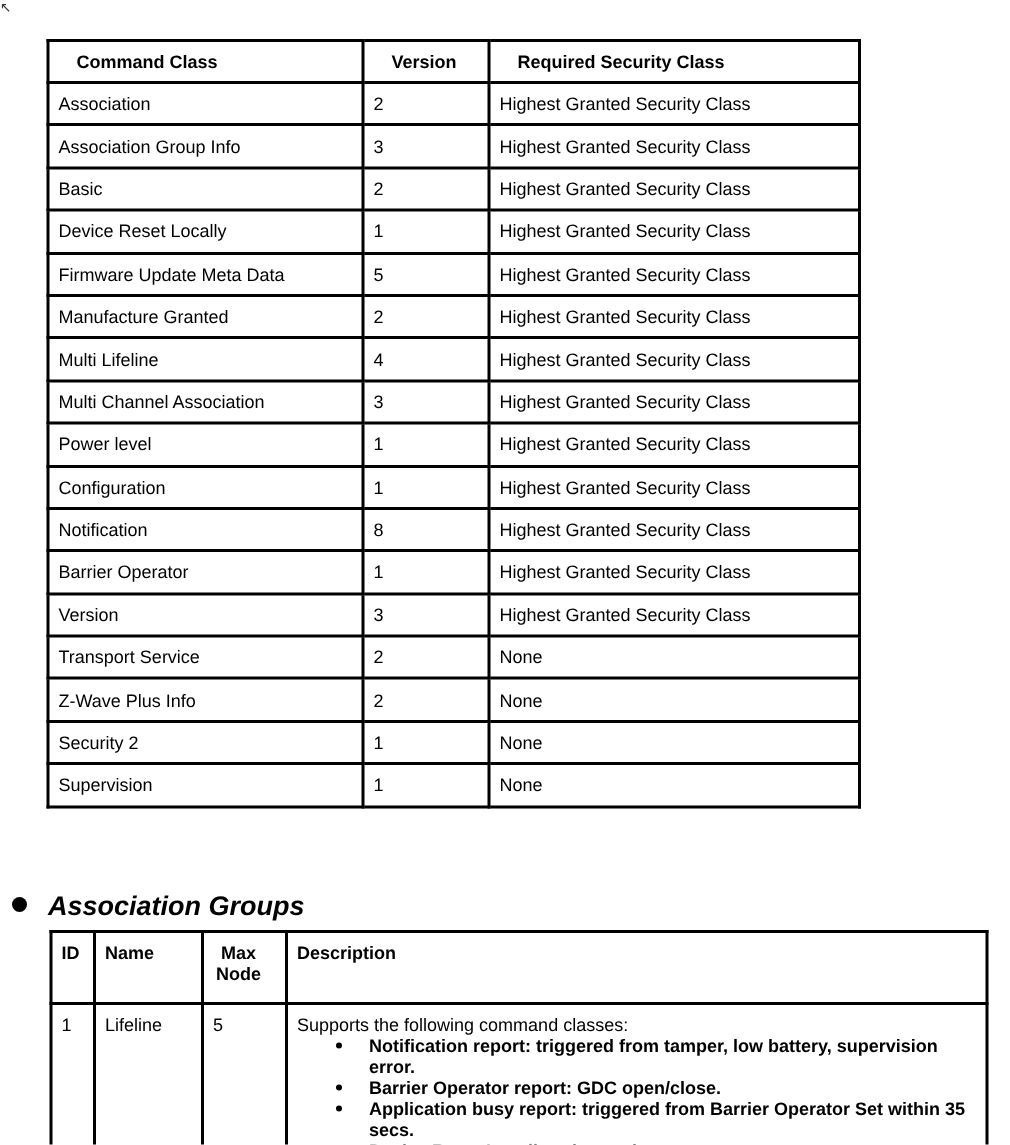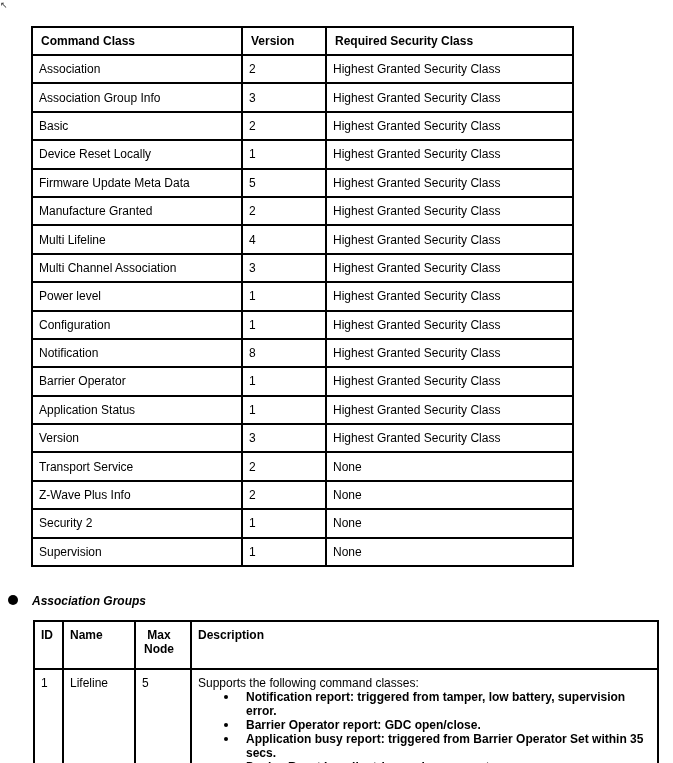--- a/index.html
+++ b/index.html
@@ -2,25 +2,25 @@
 <html><head>
 <meta charset="utf-8">
 <style>
   html, body { margin:0; padding:0; background:#ffffff; }
   body { width:673px; height:763px; position:relative; overflow:hidden;
          font-family:"Liberation Sans", sans-serif; color:#000; }
   .cursor { position:absolute; left:0; top:0; width:10px; height:10px; font-size:9px; color:#333; line-height:10px; }
   table { border-collapse:collapse; position:absolute; }
   table td, table th { border:2px solid #000; font-size:12px; text-align:left; vertical-align:top; padding:0; }
   #cc-table { left:31px; top:26px; width:543px; }
-  #cc-table th { font-weight:bold; height:26px; vertical-align:middle; padding-left:8px; }
+  #cc-table th { font-weight:bold; height:26px; vertical-align:middle; padding-left:18px; }
   #cc-table td { height:26.4px; vertical-align:middle; padding-left:6px; }
   #cc-table col.c1 { width:210px; }
   #cc-table col.c2 { width:84px; }
-  .section { position:absolute; left:8px; top:594px; font-size:12px; font-weight:bold; font-style:italic; }
+  .section { position:absolute; left:8px; top:594px; font-size:18px; font-weight:bold; font-style:italic; }
   .section .bullet { display:inline-block; width:10px; height:10px; border-radius:50%; background:#000; margin-right:14px; vertical-align:middle; position:relative; top:-2px; }
   #ag-table { left:33px; top:620px; width:626px; }
   #ag-table th { font-weight:bold; height:40px; padding:6px 6px 0 6px; line-height:14px; }
   #ag-table td { padding:6px 6px 4px 6px; line-height:14px; }
   #ag-table col.a1 { width:29px; }
   #ag-table col.a2 { width:72px; }
   #ag-table col.a3 { width:56px; }
   ul.desc { margin:0; padding:0 0 0 48px; list-style:none; }
   ul.desc li { position:relative;font-weight:bold; }
   ul.desc li .dot { position:absolute; left:-22px; top:5px; width:4px; height:4px; border-radius:50%; background:#000; }
@@ -98,25 +98,20 @@
         <td>Notification</td>
         <td>8</td>
         <td>Highest Granted Security Class</td>
       </tr>
       <tr>
         <td>Barrier Operator</td>
         <td>1</td>
         <td>Highest Granted Security Class</td>
       </tr>
       <tr>
-        <td>Application Status</td>
-        <td>1</td>
-        <td>Highest Granted Security Class</td>
-      </tr>
-      <tr>
         <td>Version</td>
         <td>3</td>
         <td>Highest Granted Security Class</td>
       </tr>
       <tr>
         <td>Transport Service</td>
         <td>2</td>
         <td>None</td>
       </tr>
       <tr>

